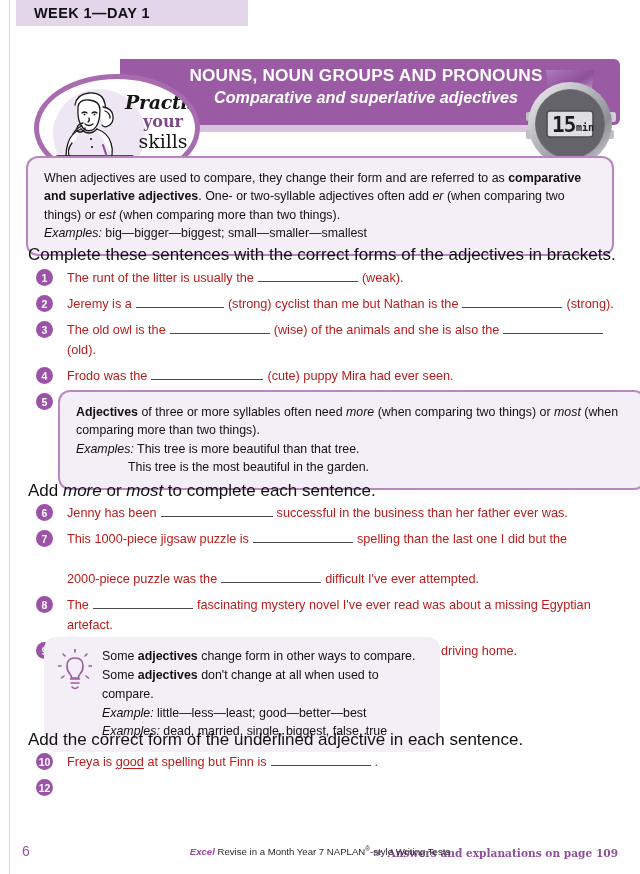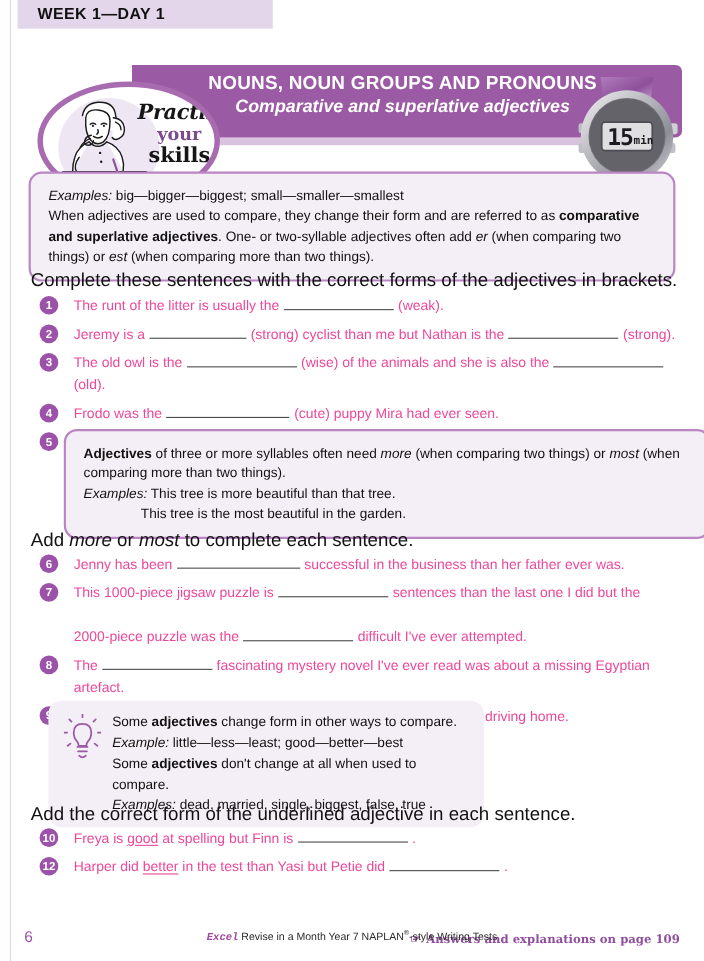--- a/index.html
+++ b/index.html
@@ -101,21 +101,21 @@
     position: absolute;
     left: 86px; top: 14px;
     width: 76px;
     text-align: center;
     font-family: "DejaVu Serif", serif;
     color: #161616;
     line-height: 1.0;
   }
   .ps-text .l1 { font-size: 19px; font-weight: bold; font-style: italic; letter-spacing: -0.3px; }
   .ps-text .l2 { font-size: 16px; font-weight: bold; color: #7d4a8c; margin-top: 2px; }
-  .ps-text .l3 { font-size: 19px; font-weight: bold; margin-top: 2px; }
+  .ps-text .l3 { font-size: 19px; font-weight: normal; margin-top: 2px; }
 
   
   .watch { position: absolute; left: 516px; top: 30px; }
 
   
   .info-box {
     position: absolute;
     background: #f4eef7;
     border: 2.5px solid #b985c3;
     border-radius: 12px;
@@ -166,21 +166,21 @@
     justify-content: center;
     margin-left: 36px;
     margin-top: 1px;
   }
   .q-text {
     flex: 1 1 auto;
     margin-left: 14px;
     padding-right: 22px;
     font-size: 12.7px;
     line-height: 1.58;
-    color: #ec4899;
+    color: #b91c1c;
   }
   .blank {
     display: inline-block;
     border-bottom: 1.3px solid #4a4a4a;
     vertical-align: baseline;
     margin: 0 4px;
     height: 0.95em;
   }
   .b-sm { width: 88px; }
   .b-md { width: 100px; }
@@ -210,21 +210,21 @@
   .footer-text {
     position: absolute;
     left: 0; top: 845px;
     width: 640px;
     text-align: center;
     font-size: 9.6px;
     color: #2a2a2a;
     white-space: nowrap;
   }
   .footer-text .excel {
-    font-family: Liberation Mono, monospace;
+    font-family: Liberation Sans, sans-serif;
     font-style: italic;
     font-weight: bold;
     color: #a0499f;
   }
   sup { font-size: 6.5px; vertical-align: super; }
 </style>
 </head>
 <body>
 
 <div class="left-spine"></div>
@@ -318,24 +318,24 @@
     <circle cx="54" cy="56" r="34" fill="#636369"></circle>
 
     <rect x="31" y="43" width="46" height="26" rx="3" fill="#dfdfe2" stroke="#4c4c52" stroke-width="1.6"></rect>
     <text x="36" y="64" font-family="DejaVu Sans Mono, monospace" font-size="21" font-weight="bold" fill="#1b1b20" letter-spacing="-1">15</text>
     <text x="60" y="63" font-family="DejaVu Sans Mono, monospace" font-size="10" font-weight="bold" fill="#1b1b20">min</text>
   </svg>
 </div>
 
 <div class="info-box" style="left:26px; top:156px; width:588px;">
   <div>
+    <span>When adjectives are used to compare, they change their form and are referred to as </span><b>comparative and superlative adjectives</b><span>. One- or two-syllable adjectives often add </span><i>er</i><span> (when comparing two things) or </span><i>est</i><span> (when comparing more than two things).</span>
+  </div>
+  <div>
     <i>Examples:</i><span> big—bigger—biggest; small—smaller—smallest</span>
-  </div>
-  <div>
-    <span>When adjectives are used to compare, they change their form and are referred to as </span><b>comparative and superlative adjectives</b><span>. One- or two-syllable adjectives often add </span><i>er</i><span> (when comparing two things) or </span><i>est</i><span> (when comparing more than two things).</span>
   </div>
 </div>
 
 <div class="prompt" style="left:28px; top:245px;">Complete these sentences with the correct forms of the adjectives in brackets.</div>
 
 <div class="q-list" id="q-list-1" style="top:268px;">
     <div class="q-row">
       <div class="q-num">1</div>
       <div class="q-text"><span>The runt of the litter is usually the</span><span class="blank b-md"></span><span>(weak).</span></div>
     </div>
@@ -373,21 +373,21 @@
   <span>Add </span><i>more</i><span> or </span><i>most</i><span> to complete each sentence.</span>
 </div>
 
 <div class="q-list" id="q-list-2" style="top:503px;">
     <div class="q-row">
       <div class="q-num">6</div>
       <div class="q-text"><span>Jenny has been</span><span class="blank b-lg"></span><span>successful in the business than her father ever was.</span></div>
     </div>
     <div class="q-row">
       <div class="q-num">7</div>
-      <div class="q-text"><span>This 1000-piece jigsaw puzzle is</span><span class="blank b-md"></span><span>sentences than the last one I did but the</span><br><br><span>2000-piece puzzle was the</span><span class="blank b-md"></span><span>difficult I've ever attempted.</span></div>
+      <div class="q-text"><span>This 1000-piece jigsaw puzzle is</span><span class="blank b-md"></span><span>spelling than the last one I did but the</span><br><br><span>2000-piece puzzle was the</span><span class="blank b-md"></span><span>difficult I've ever attempted.</span></div>
     </div>
     <div class="q-row">
       <div class="q-num">8</div>
       <div class="q-text"><span>The</span><span class="blank b-md"></span><span>fascinating mystery novel I've ever read was about a missing Egyptian artefact.</span></div>
     </div>
     <div class="q-row">
       <div class="q-num">9</div>
       <div class="q-text"><span>The road is wet so please be</span><span class="blank b-md"></span><span>careful than usual driving home.</span></div>
     </div>
   </div>
@@ -397,40 +397,39 @@
     <g fill="none" stroke="#9b5ba4" stroke-width="1.6" stroke-linecap="round">
       <path d="M17 9 q-8 0-8 8 q0 5 3 8 q1.5 1.5 1.5 4 h7 q0-2.5 1.5-4 q3-3 3-8 q0-8-8-8z"></path>
       <path d="M12.5 30 h9 M13 34 h8 M14 38 q3 3 6 0"></path>
       <path d="M17 3 v-2.5 M7 7 l-2-2 M27 7 l2-2 M3 17 h-2.5 M31 17 h2.5 M6 27 l-2.5 2 M28 27 l2.5 2"></path>
     </g>
   </svg>
   <div>
     <span>Some </span><b>adjectives</b><span> change form in other ways to compare.</span>
   </div>
   <div>
+    <span>Some </span><b>adjectives</b><span> don't change at all when used to compare.</span>
+  </div>
+  <div>
     <i>Example:</i><span> little—less—least; good—better—best</span>
-  </div>
-  <div>
-    <span>Some </span><b>adjectives</b><span> don't change at all when used to compare.</span>
   </div>
   <div>
     <i>Examples:</i><span> dead, married, single, biggest, false, true</span>
   </div>
 </div>
 
 <div class="prompt" style="left:28px; top:730px;">Add the correct form of the underlined adjective in each sentence.</div>
 
 <div class="q-list" id="q-list-3" style="top:752px;">
     <div class="q-row">
       <div class="q-num">10</div>
       <div class="q-text"><span>Freya is </span><span class="u">good</span><span> at spelling but Finn is</span><span class="blank b-md"></span><span>.</span></div>
     </div>
     <div class="q-row">
       <div class="q-num">12</div>
-      <div class="q-text"><span>Harper did </span><span class="u">better</span><span> in the test than Yasi but Petie did</span><span class="blank b-md"></span><span>.</span></div>
     </div>
   </div>
 
 <div class="answers-line">
   <span class="hand-icon">☞</span><span>Answers and explanations on page 109</span>
 </div>
 <div class="page-num">6</div>
 <div class="footer-text">
   <span class="excel">Excel</span><span> Revise in a Month Year 7 NAPLAN</span><sup>®</sup><span>-style Writing Tests</span>
 </div>

